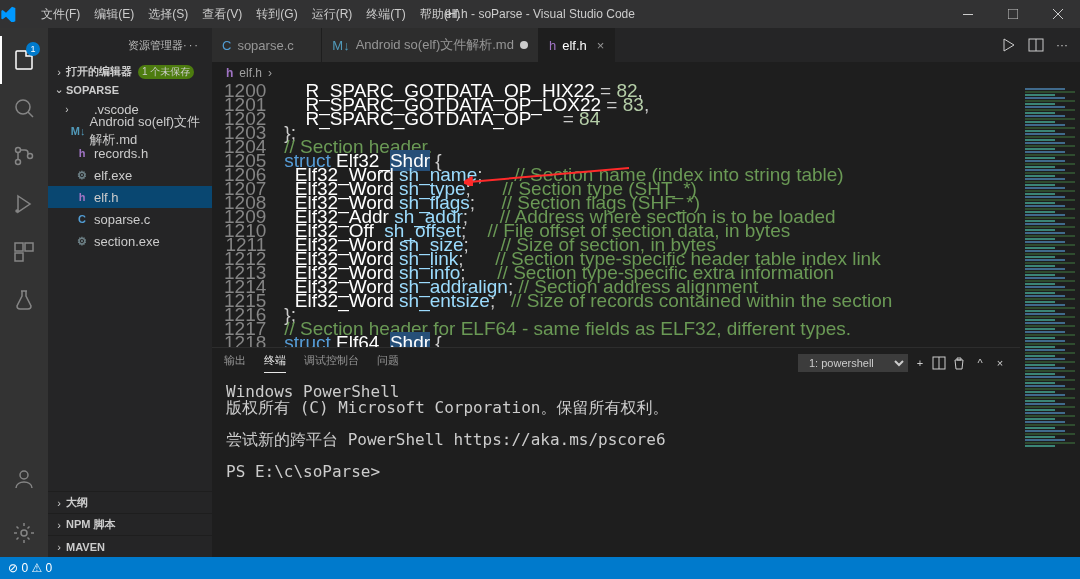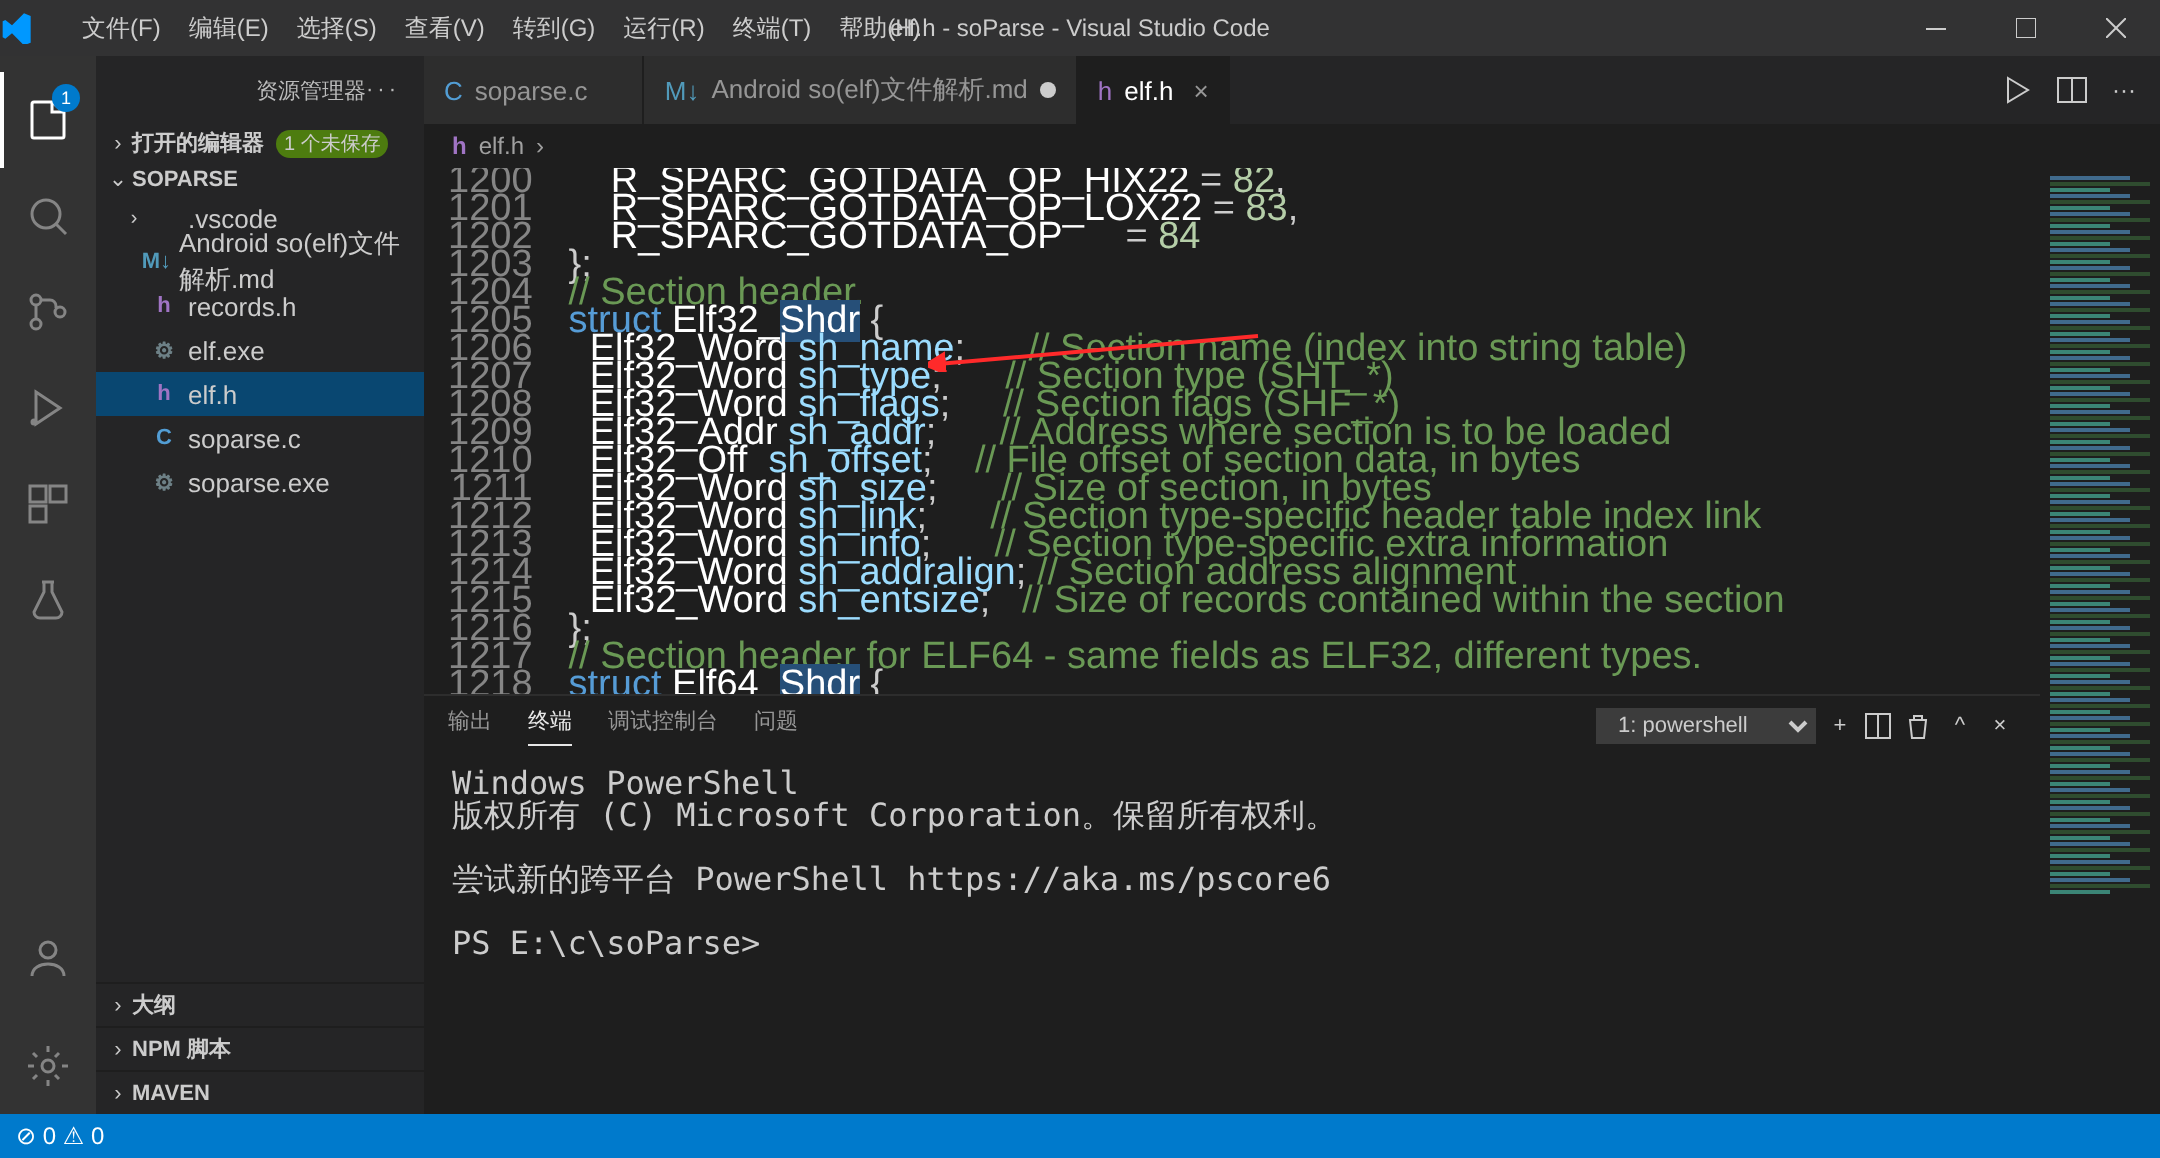--- a/index.html
+++ b/index.html
@@ -202,21 +202,21 @@
           <span>elf.h</span>
         </div>
         <div class="tree-row">
           <span class="chev"></span>
           <span class="ficon ic-c">C</span>
           <span>soparse.c</span>
         </div>
         <div class="tree-row">
           <span class="chev"></span>
           <span class="ficon ic-exe">⚙</span>
-          <span>soparse.exe</span>
+          <span>section.exe</span>
         </div>
       </div>
     <div style="flex:1"></div>
     <div id="collapsed-sections">
         <div class="section-head collapsed">
           <span class="chev">›</span>
           <span class="name">大纲</span>
         </div>
         <div class="section-head collapsed">
           <span class="chev">›</span>

